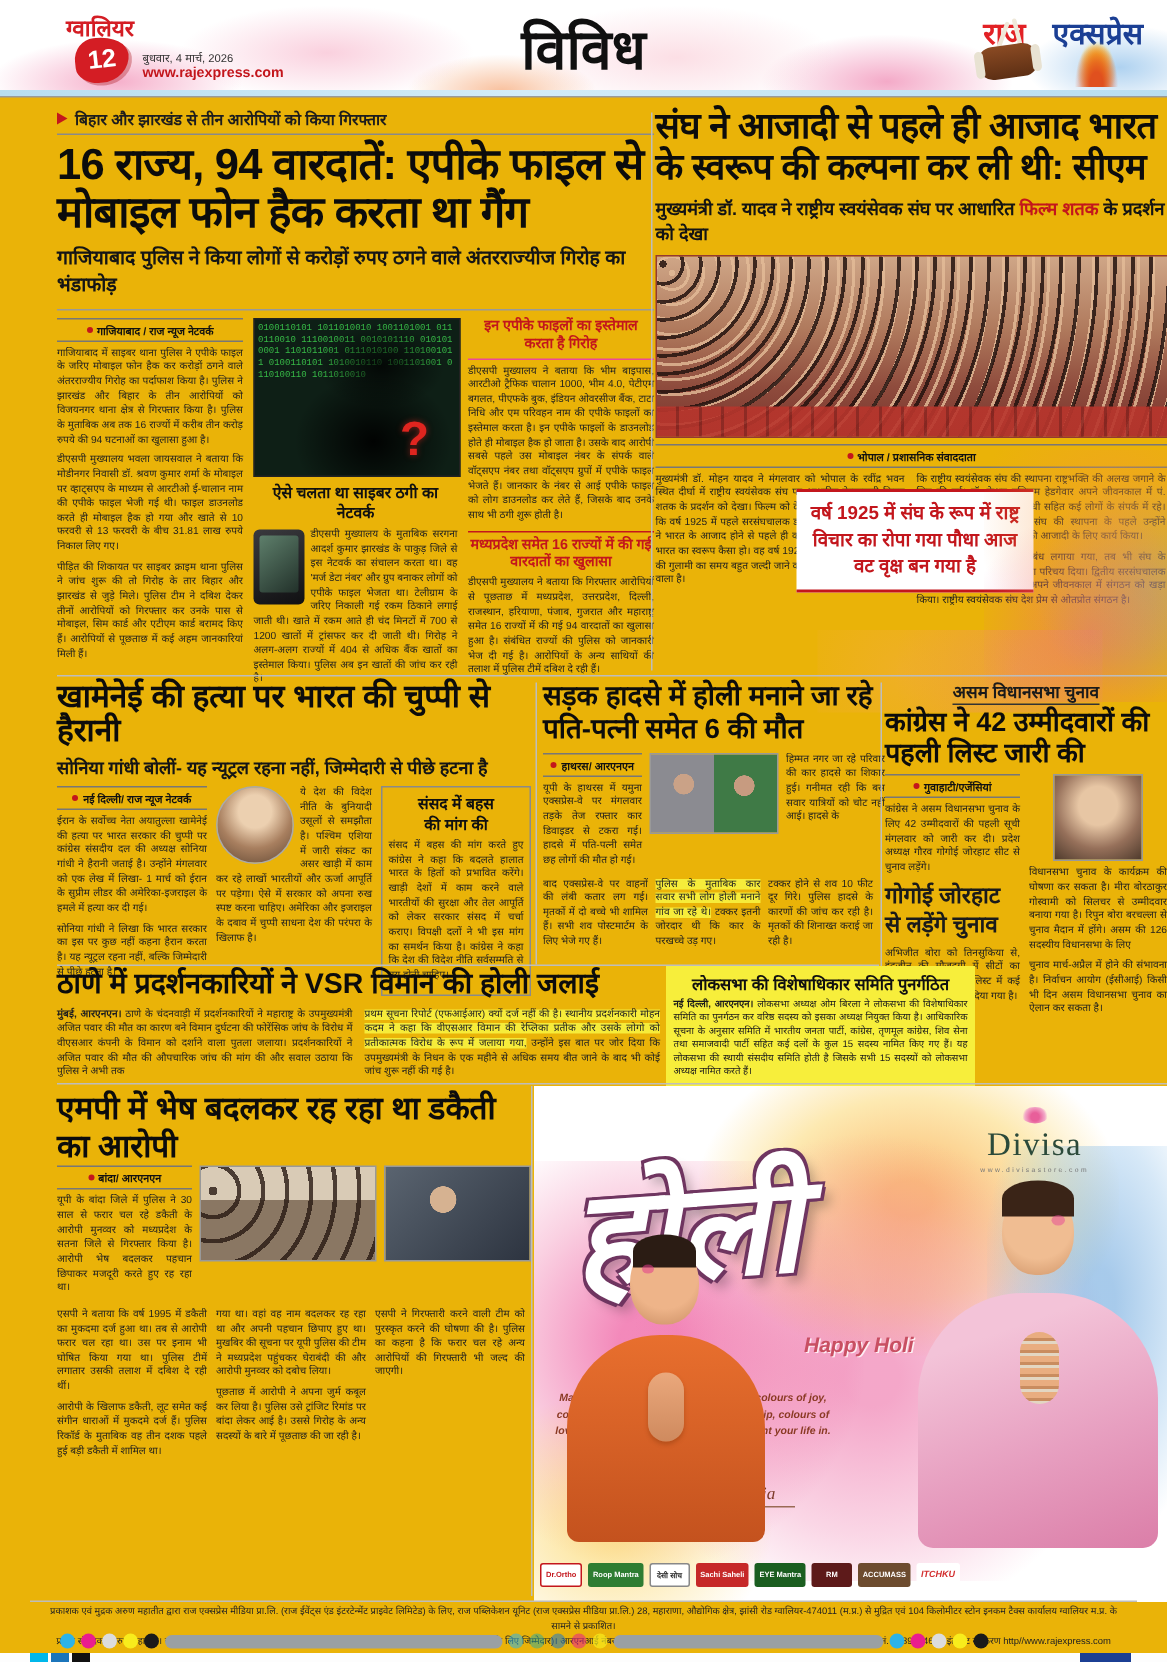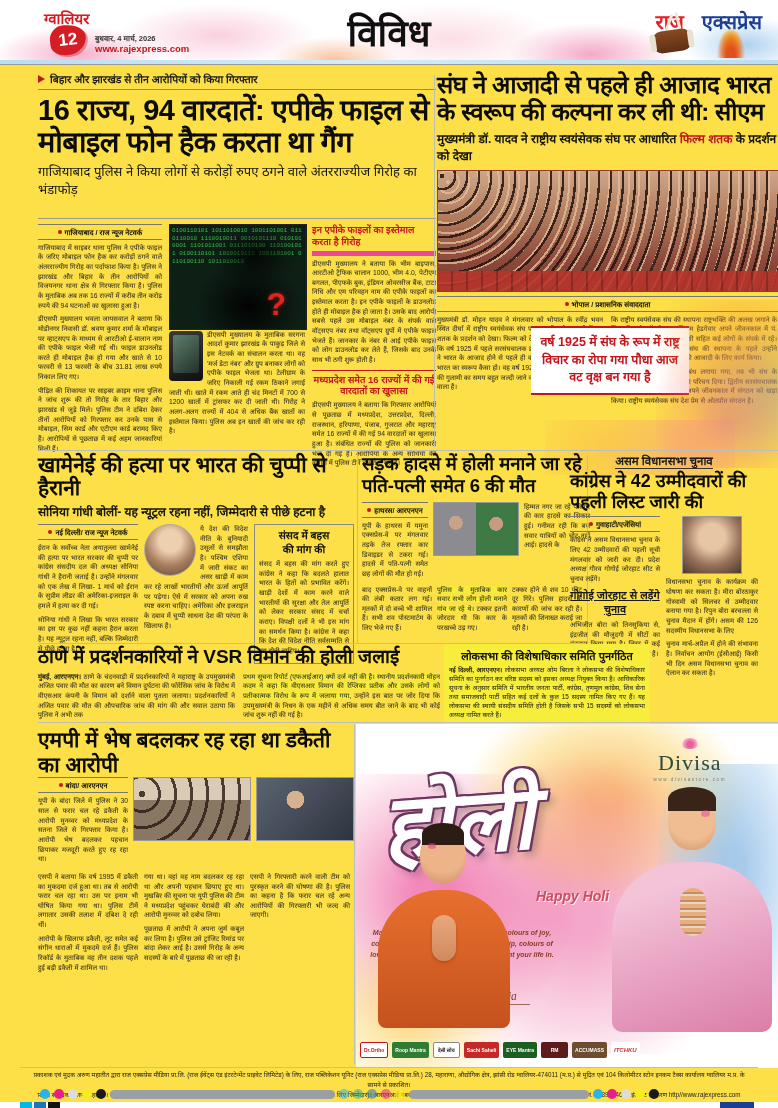--- a/index.html
+++ b/index.html
@@ -1,36 +1,36 @@
 <!DOCTYPE html>
 <html><head>
 <meta charset="utf-8">
 <style>
   html,body{margin:0;padding:0;background:#e8e8e8;}
-  .page{position:relative;width:778px;height:1108px;margin:0 auto;background:#fde047;overflow:hidden;
+  .page{position:relative;width:778px;height:1108px;margin:0 auto;background:#eab308;overflow:hidden;
         font-family:"Liberation Sans",sans-serif;color:#1a1a1a;}
   .abs{position:absolute;}
   
   #masthead{left:0;top:0;width:778px;height:64px;
     background:
       radial-gradient(ellipse 120px 40px at 10% 85%,rgba(238,110,160,.55),transparent 70%),
       radial-gradient(ellipse 140px 45px at 28% 55%,rgba(246,170,195,.55),transparent 70%),
       radial-gradient(ellipse 90px 35px at 43% 95%,rgba(242,130,60,.5),transparent 70%),
       radial-gradient(ellipse 150px 50px at 58% 60%,rgba(250,205,215,.65),transparent 70%),
       radial-gradient(ellipse 120px 45px at 76% 85%,rgba(233,85,145,.5),transparent 70%),
       radial-gradient(ellipse 90px 40px at 96% 70%,rgba(95,165,225,.5),transparent 70%),
       #fff;}
   #masthead::after{content:"";position:absolute;left:0;bottom:0;width:100%;height:4px;
       background:linear-gradient(90deg,#b9def0,#d3ecf7 45%,#b9def0);}
   .mh-city{position:absolute;left:44px;top:8px;font-size:15px;font-weight:800;color:#d41d24;}
   .mh-badge{position:absolute;left:50px;top:25px;width:36px;height:30px;background:#d41d24;
       border-radius:40% 60% 55% 45%/50% 45% 60% 40%;transform:rotate(-6deg);
       display:flex;align-items:center;justify-content:center;box-shadow:2px 2px 0 rgba(170,20,25,.35);}
   .mh-badge span{color:#fff;font-size:17px;font-weight:800;}
-  .mh-date{position:absolute;left:95px;top:33px;font-size:7.5px;font-weight:700;color:#333;}
+  .mh-date{position:absolute;left:95px;top:33px;font-size:7.5px;font-weight:400;color:#333;}
   .mh-site{position:absolute;left:95px;top:43px;font-size:9.5px;font-weight:800;color:#c3161c;}
   .mh-section{position:absolute;left:0;right:0;top:6px;text-align:center;font-size:37px;font-weight:800;color:#101010;}
   .mh-brand{position:absolute;right:16px;top:8px;font-size:20px;font-weight:800;}
   .mh-brand .raj{color:#e22125;margin-right:18px;}
   .mh-brand .exp{color:#1b3f94;}
   .mh-drum{position:absolute;right:86px;top:30px;width:40px;height:22px;background:linear-gradient(180deg,#8a4a23,#5d2f14);
       border-radius:10px;transform:rotate(-8deg);}
   .mh-drum::before,.mh-drum::after{content:"";position:absolute;top:2px;width:6px;height:18px;background:#e8e2d2;border-radius:3px;}
   .mh-drum::before{left:-2px}.mh-drum::after{right:-2px}
   .mh-stick{position:absolute;right:108px;top:14px;width:3px;height:20px;background:#efe9da;transform:rotate(20deg);border-radius:2px;}
@@ -47,38 +47,38 @@
   .byline{display:flex;align-items:center;justify-content:center;gap:3px;font-size:7.2px;font-weight:800;
       border-top:1px solid #777;border-bottom:1px solid #777;padding:2px 0;margin-bottom:3px;color:#111;}
   .rdot{width:4px;height:4px;border-radius:50%;background:#c3161c;flex:0 0 auto;}
   .bt{font-size:6.8px;line-height:1.42;text-align:justify;color:#1f1f1f;margin:0 0 4px;}
   .yhl{background:#f6ec3a;}
   .vline{width:1px;background:#bdbdbd;}
   .hline{height:1px;background:#bdbdbd;}
   
   #lead{left:38px;top:72px;width:398px;}
   .lead-hl{font-size:29px;font-weight:800;line-height:1.1;color:#0c0c0c;margin:5px 0 3px;letter-spacing:-.5px;}
-  .lead-sub{font-size:13px;font-weight:400;color:#151515;border-bottom:1px solid #999;padding-bottom:20px;}
+  .lead-sub{font-size:13px;font-weight:700;color:#151515;border-bottom:1px solid #999;padding-bottom:8px;}
   .lead-cols{display:flex;gap:7px;margin-top:5px;}
   .lc1{width:124px;flex:0 0 auto;}
   .lc2{width:136px;flex:0 0 auto;}
   .lc3{width:124px;flex:0 0 auto;}
   .hacker{position:relative;width:100%;height:104px;background:#0e1f16;overflow:hidden;border:1px solid #222;}
   .hacker .bin{position:absolute;inset:0;padding:2px;color:#3ed24f;font-family:"Liberation Mono",monospace;
       font-size:6px;line-height:1.3;word-break:break-all;opacity:.85;}
   .hacker .hood{position:absolute;inset:0;
       background:radial-gradient(ellipse 70px 60px at 58% 78%,rgba(0,0,0,.92),transparent 75%),
                  radial-gradient(ellipse 60px 40px at 62% 30%,rgba(0,0,0,.75),transparent 70%);}
   .hacker .qm{position:absolute;right:20px;bottom:6px;color:#e0251f;font-size:32px;font-weight:800;text-shadow:0 0 4px rgba(224,37,31,.6);}
   .bn-title{font-size:10.5px;font-weight:800;text-align:center;margin:5px 0 3px;color:#101010;line-height:1.25;}
   .phone{float:left;width:34px;height:50px;background:linear-gradient(160deg,#3a3a3e,#101012);border-radius:4px;
       margin:1px 4px 2px 0;position:relative;}
   .phone::after{content:"";position:absolute;left:4px;top:4px;right:4px;bottom:8px;background:linear-gradient(140deg,#5e7f6b,#22312a);border-radius:2px;}
-  .redtitle{color:#c3161c;font-size:9.5px;font-weight:800;text-align:left;line-height:1.25;
-      border-bottom:5px solid #ec4899;padding-bottom:3px;margin:0 0 3px;}
+  .redtitle{color:#c3161c;font-size:9.5px;font-weight:800;text-align:center;line-height:1.25;
+      border-bottom:1px solid #ec4899;padding-bottom:3px;margin:0 0 3px;}
   .redband{color:#c3161c;font-size:9.5px;font-weight:800;text-align:center;line-height:1.25;
       border-top:1px solid #c3161c;padding-top:3px;margin:5px 0 3px;}
   
   #cm{left:437px;top:72px;width:341px;}
   .cm-hl{font-size:24px;font-weight:800;line-height:1.12;color:#0c0c0c;letter-spacing:-.4px;}
   .cm-sub{font-size:12px;font-weight:800;margin-top:4px;color:#141414;}
   .cm-sub .film{color:#c3161c;}
   .cm-photo{position:relative;margin-top:6px;width:100%;height:120px;border:1px solid #943a30;
       background:
         repeating-radial-gradient(circle at 4px 5px,rgba(35,18,14,.85) 0 2.4px,transparent 2.4px 12px),
@@ -117,30 +117,30 @@
   .acc-hl{font-size:18.5px;font-weight:800;line-height:1.18;color:#0c0c0c;}
   .acc-row{display:flex;gap:5px;margin-top:5px;}
   .acc-c{width:66px;flex:0 0 auto;}
   .acc-photo{width:84px;height:52px;flex:0 0 auto;border:1px solid #999;
       background:radial-gradient(circle 7px at 26% 38%,#caa287 97%,transparent),
                  radial-gradient(circle 7px at 74% 40%,#c79b80 97%,transparent),
                  linear-gradient(90deg,#8b8b91 0 50%,#3f7a46 50% 100%);}
   .acc-cols{display:flex;gap:5px;margin-top:2px;}
   .acc-cc{width:70px;flex:0 0 auto;}
   
-  #asm{left:570px;top:453px;width:188px;}
+  #asm{left:590px;top:453px;width:188px;}
   .asm-kicker{text-align:center;font-size:11.5px;font-weight:800;margin-bottom:3px;}
   .asm-kicker span{border-bottom:1px solid #333;padding-bottom:1px;}
   .asm-hl{font-size:18px;font-weight:800;line-height:1.15;color:#0c0c0c;}
   .asm-cols{display:flex;gap:6px;margin-top:4px;}
   .asm-c1{width:90px;flex:0 0 auto;}
   .asm-c2{width:92px;flex:0 0 auto;}
   .asm-photo{width:58px;height:56px;border:1px solid #999;margin:0 auto 3px;
       background:radial-gradient(circle at 50% 36%,#e7c6a4 28%,#96705a 62%,#4e3a2c 100%);}
-  .asm-sub{font-size:11px;font-weight:800;text-align:center;line-height:1.3;margin:4px 0;text-decoration:underline;}
+  .asm-sub{font-size:15px;font-weight:800;text-align:left;line-height:1.3;margin:4px 0;}
   
   #thn{left:38px;top:646px;width:402px;}
   .thn-hl{font-size:19px;font-weight:800;line-height:1.15;color:#0c0c0c;}
   .thn-cols{display:flex;gap:8px;margin-top:4px;}
   .thn-c{width:197px;flex:0 0 auto;}
   
   #lok{left:444px;top:644px;width:206px;height:80px;background:#f7ee3b;padding:4px 5px;box-sizing:border-box;}
   .lok-title{font-size:11px;font-weight:800;text-align:center;margin-bottom:2px;color:#101010;}
   .lok-body{font-size:6.4px;line-height:1.42;text-align:justify;}
   
@@ -261,20 +261,21 @@
         <p class="bt">गाजियाबाद में साइबर थाना पुलिस ने एपीके फाइल के जरिए मोबाइल फोन हैक कर करोड़ों ठगने वाले अंतरराज्यीय गिरोह का पर्दाफाश किया है। पुलिस ने झारखंड और बिहार के तीन आरोपियों को विजयनगर थाना क्षेत्र से गिरफ्तार किया है। पुलिस के मुताबिक अब तक 16 राज्यों में करीब तीन करोड़ रुपये की 94 घटनाओं का खुलासा हुआ है।</p>
         <p class="bt">डीएसपी मुख्यालय भवला जायसवाल ने बताया कि मोडीनगर निवासी डॉ. श्रवण कुमार शर्मा के मोबाइल पर व्हाट्सएप के माध्यम से आरटीओ ई-चालान नाम की एपीके फाइल भेजी गई थी। फाइल डाउनलोड करते ही मोबाइल हैक हो गया और खाते से 10 फरवरी से 13 फरवरी के बीच 31.81 लाख रुपये निकाल लिए गए।</p>
         <p class="bt">पीड़ित की शिकायत पर साइबर क्राइम थाना पुलिस ने जांच शुरू की तो गिरोह के तार बिहार और झारखंड से जुड़े मिले। पुलिस टीम ने दबिश देकर तीनों आरोपियों को गिरफ्तार कर उनके पास से मोबाइल, सिम कार्ड और एटीएम कार्ड बरामद किए हैं। आरोपियों से पूछताछ में कई अहम जानकारियां मिली हैं।</p>
       </div>
       <div class="lc2">
         <div class="hacker">
           <div class="bin">0100110101 1011010010 1001101001 0110110010 1110010011 0010101110 0101010001 1101011001 0111010100 1101001011 0100110101 1010010110 1001101001 0110100110 1011010010</div>
           <div class="hood"></div>
           <div class="qm">?</div>
         </div>
+        <div class="bn-title">ऐसे चलता था साइबर ठगी का नेटवर्क</div>
         <div>
           <div class="phone"></div>
           <p class="bt">डीएसपी मुख्यालय के मुताबिक सरगना आदर्श कुमार झारखंड के पाकुड़ जिले से इस नेटवर्क का संचालन करता था। वह 'मर्ज डेटा नंबर' और ग्रुप बनाकर लोगों को एपीके फाइल भेजता था। टेलीग्राम के जरिए निकाली गई रकम ठिकाने लगाई जाती थी। खाते में रकम आते ही चंद मिनटों में 700 से 1200 खातों में ट्रांसफर कर दी जाती थी। गिरोह ने अलग-अलग राज्यों में 404 से अधिक बैंक खातों का इस्तेमाल किया। पुलिस अब इन खातों की जांच कर रही है।</p>
         </div>
       </div>
       <div class="lc3">
         <div class="redtitle">इन एपीके फाइलों का इस्तेमाल करता है गिरोह</div>
         <p class="bt">डीएसपी मुख्यालय ने बताया कि भीम बाइपास, आरटीओ ट्रैफिक चालान 1000, भीम 4.0, पेटीएम बगलत, पीएफके बुक, इंडियन ओवरसीज बैंक, टाटा निधि और एम परिवहन नाम की एपीके फाइलों का इस्तेमाल करता है। इन एपीके फाइलों के डाउनलोड होते ही मोबाइल हैक हो जाता है। उसके बाद आरोपी सबसे पहले उस मोबाइल नंबर के संपर्क वाले वॉट्सएप नंबर तथा वॉट्सएप ग्रुपों में एपीके फाइल भेजते हैं। जानकार के नंबर से आई एपीके फाइल को लोग डाउनलोड कर लेते हैं, जिसके बाद उनके साथ भी ठगी शुरू होती है।</p>
         <div class="redband">मध्यप्रदेश समेत 16 राज्यों में की गई वारदातों का खुलासा</div>
         <p class="bt">डीएसपी मुख्यालय ने बताया कि गिरफ्तार आरोपियों से पूछताछ में मध्यप्रदेश, उत्तरप्रदेश, दिल्ली, राजस्थान, हरियाणा, पंजाब, गुजरात और महाराष्ट्र समेत 16 राज्यों में की गई 94 वारदातों का खुलासा हुआ है। संबंधित राज्यों की पुलिस को जानकारी भेज दी गई है। आरोपियों के अन्य साथियों की तलाश में पुलिस टीमें दबिश दे रही हैं।</p>

